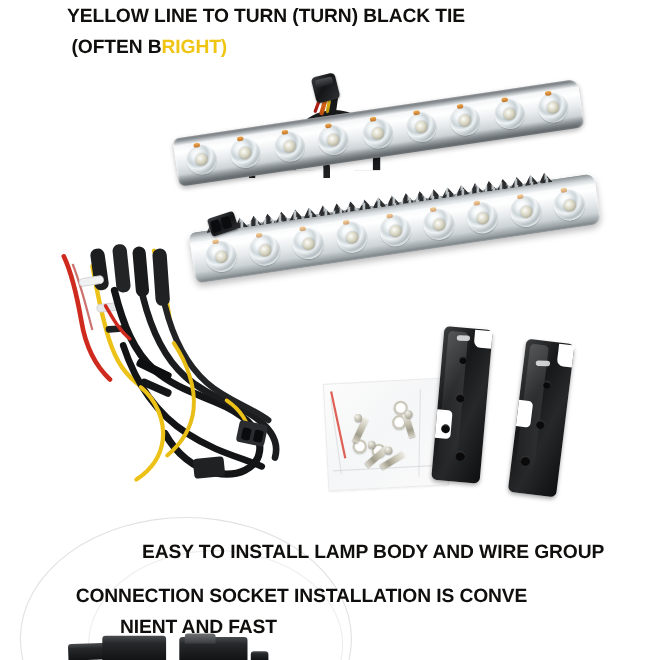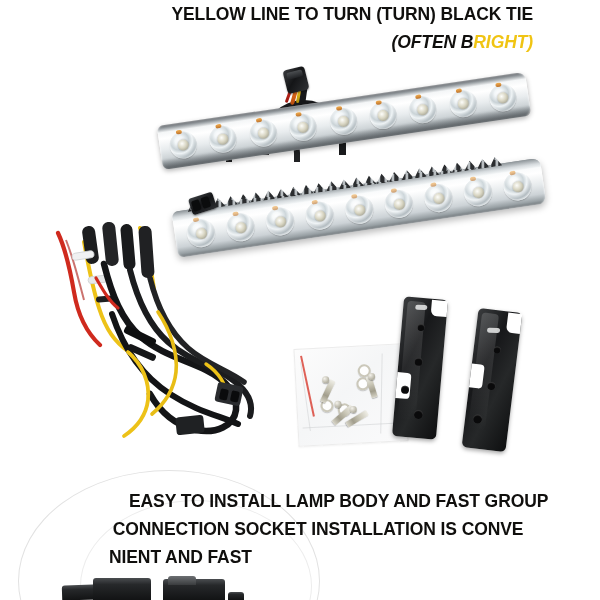--- a/index.html
+++ b/index.html
@@ -22,43 +22,42 @@
     background: #ffffff;
     overflow: hidden;
   }
 
   
   .caption-top {
     position: absolute;
     left: 0;
     top: 0;
     width: 533px;
-    text-align: right;
   }
   .caption-bottom {
     position: absolute;
     left: 0;
     top: 487px;
     width: 600px;
     z-index: 40;
   }
   .cap-line {
     font-family: "Liberation Sans", sans-serif;
     font-weight: bold;
     font-size: 17.5px;
     letter-spacing: -0.1px;
     color: #100f0d;
     white-space: pre;
     line-height: 28px;
     height: 28px;
   }
   .cap-line.l1 { padding-left: 61px; }
-  .cap-line.l2 { padding-left: 65px; font-style: italic; }
+  .cap-line.l2 { padding-left: 65px; }
   .cap-b1 { padding-left: 129px; }
-  .cap-b2 { padding-left: 108px; }
+  .cap-b2 { padding-left: 64px; margin-top: 12px; }
   .cap-b3 { padding-left: 109px; }
   .hl-yellow { color: #f0c413; }
 
   
   .photo {
     position: absolute;
     left: 0;
     top: 64px;
     width: 600px;
     height: 420px;
@@ -596,21 +595,21 @@
       <div class="bracket-hole" style="left:8px; top:106px; width:9px; height:9px;"></div>
       <div class="bracket-notch" style="left:30px; top:1px; width:14px; height:20px; border-radius:0 0 0 6px;"></div>
     </div>
 
   </div>
 
   <div class="studio-arc"></div>
   <div class="studio-arc2"></div>
 
   <div class="caption-bottom">
-    <div class="cap-line cap-b1">EASY TO INSTALL LAMP BODY AND FAST GROUP</div>
+    <div class="cap-line cap-b1">EASY TO INSTALL LAMP BODY AND WIRE GROUP</div>
     <div class="cap-line cap-b2"> CONNECTION SOCKET INSTALLATION IS CONVE</div>
     <div class="cap-line cap-b3">NIENT AND FAST</div>
   </div>
 
   <div class="bottom-conn" style="left:62px; top:585px; width:34px; height:15px; transform:rotate(-2deg);"></div>
   <div class="bottom-conn" style="left:93px; top:578px; width:58px; height:22px;"></div>
   <div class="bottom-conn" style="left:163px; top:579px; width:62px; height:21px;"></div>
   <div class="bottom-conn" style="left:168px; top:576px; width:28px; height:9px; background:linear-gradient(180deg,#6c6f72,#3a3c3e);"></div>
   <div class="bottom-conn" style="left:228px; top:592px; width:16px; height:8px;"></div>
 

